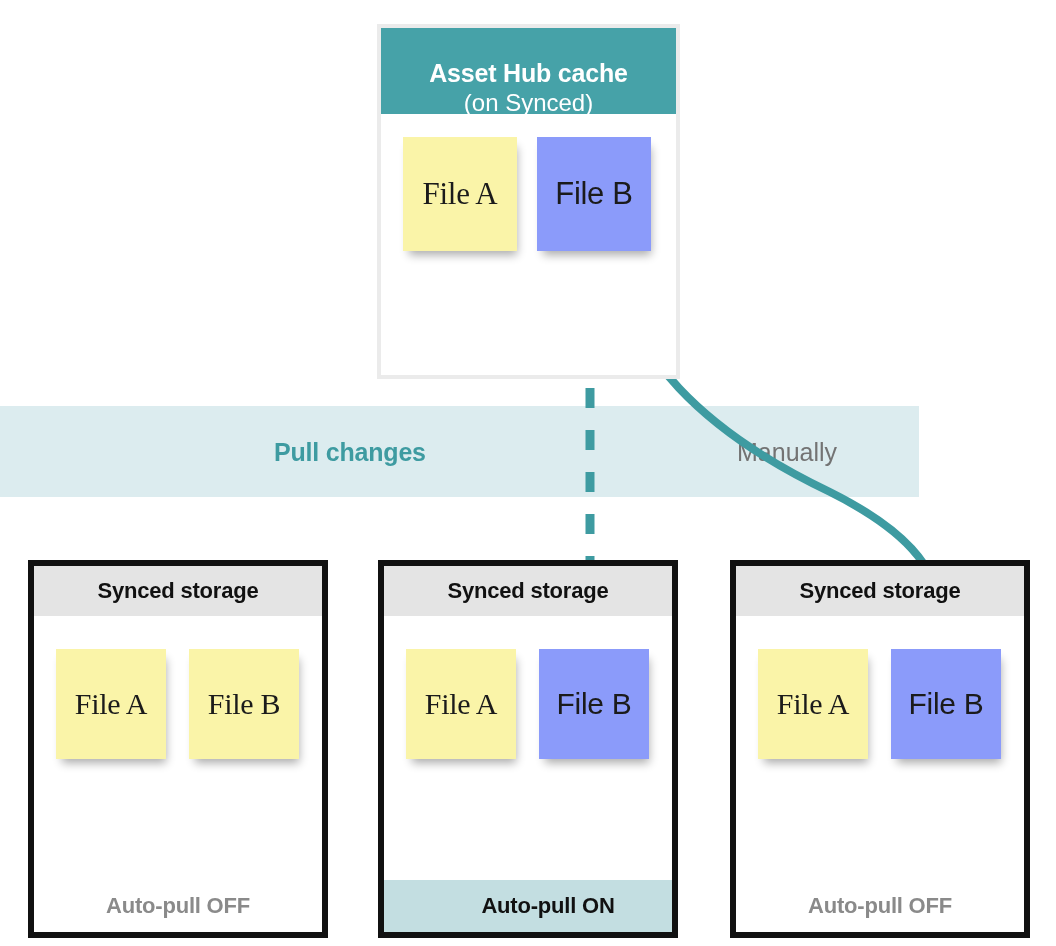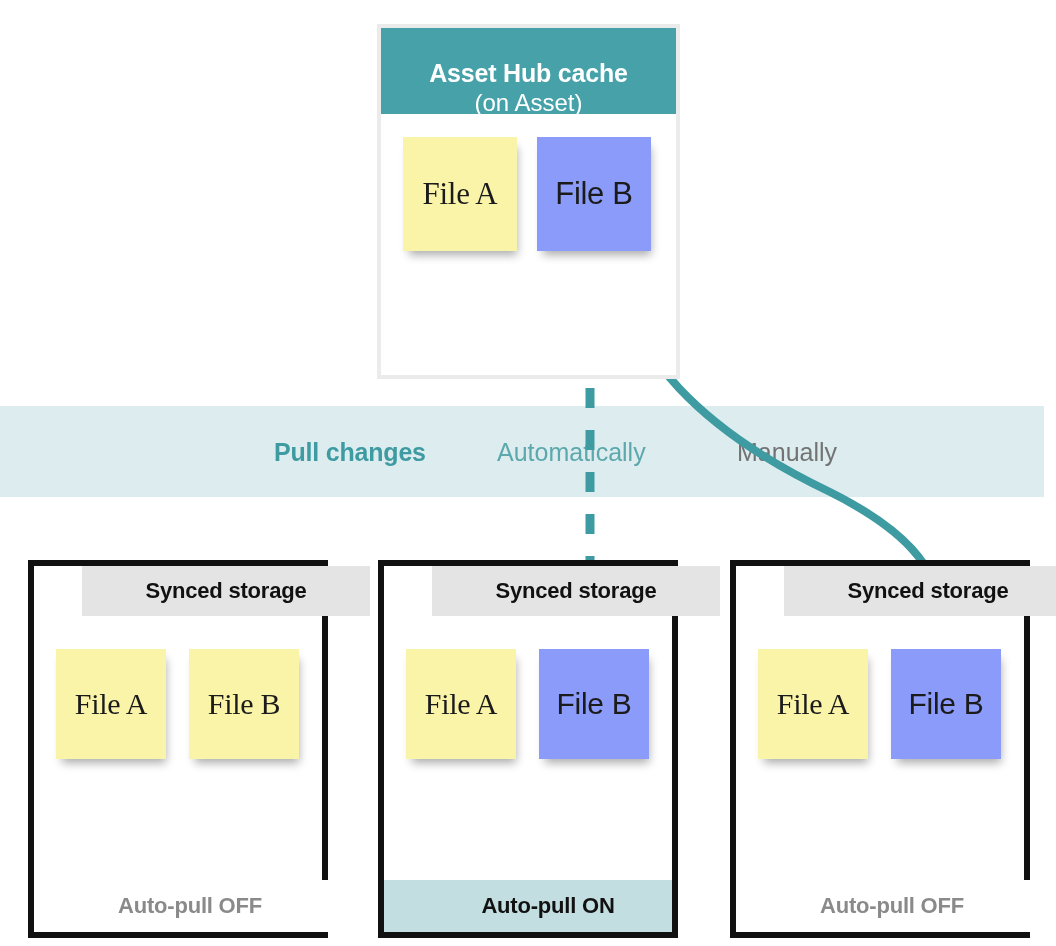--- a/index.html
+++ b/index.html
@@ -85,24 +85,25 @@
   .note.small {
     width: 110px;
     height: 110px;
     font-size: 30px;
   }
 
   
   #pull-band {
     left: 0;
     top: 406px;
-    width: 1044px;
+    width: 888px;
     height: 91px;
     background: #DCECEF;
     z-index: 1;
+    padding-left: 31px;
   }
   .band-label {
     position: absolute;
     top: 50%;
     transform: translateY(-50%);
     white-space: nowrap;
   }
   #pull-changes-label {
     left: 274px;
     font-size: 25px;
@@ -156,21 +157,20 @@
     height: 50px;
     background: #E4E4E4;
     display: flex;
     align-items: center;
     justify-content: center;
     font-size: 22px;
     font-weight: bold;
     color: #111111;
     letter-spacing: -0.2px;
     box-sizing: border-box;
-    margin-left: 48px;
   }
 
   .storage-notes {
     position: absolute;
     left: 0;
     top: 50px;
     width: 100%;
     height: 250px;
   }
 
@@ -184,54 +184,52 @@
     align-items: center;
     justify-content: center;
     font-size: 22px;
     font-weight: bold;
     letter-spacing: -0.2px;
     box-sizing: border-box;
   }
   .storage-footer.off {
     background: #ffffff;
     color: #8A8A8A;
-    margin-left: 12px;
   }
   .storage-footer.on {
     background: #C3DEE1;
     color: #111111;
     padding-left: 40px;
   }
 </style>
 </head>
 <body>
 
 <div class="abs" id="pull-band">
   <span class="band-label" id="pull-changes-label">Pull changes</span>
-  <span class="band-label" id="automatically-label">Automatically</span>
   <span class="band-label" id="manually-label">Manually</span>
 </div>
 
 <svg class="abs" id="arrows" viewBox="0 0 1056 946" width="1056" height="946">
 
   <g>
     <line x1="590" y1="262" x2="590" y2="634" stroke="#3E9BA1" stroke-width="9" stroke-dasharray="20 22" stroke-linecap="butt"></line>
     <polygon points="575,632 605,632 590,655" fill="#3E9BA1"></polygon>
   </g>
 
   <g>
     <path d="M 623,272 C 626,350 700,430 830,492 C 900,527 940,565 944,622" stroke="#3E9BA1" stroke-width="8" fill="none" stroke-linecap="round"></path>
     <polygon points="929,618 961,618 945,648" fill="#3E9BA1"></polygon>
   </g>
 </svg>
 
 <div class="abs" id="server-box">
   <div id="server-header">
     <span class="line1">Asset Hub cache</span>
-    <span class="line2">(on Asset)</span>
+    <span class="line2">(on Synced)</span>
   </div>
   <div id="server-notes">
     <div class="note yellow" style="left:22px; top:23px;">File A</div>
     <div class="note blue" style="left:156px; top:23px;">File B</div>
   </div>
 </div>
 
 <div class="storage-box" id="storage-box-left">
   <div class="storage-header">Synced storage</div>
   <div class="storage-notes">

